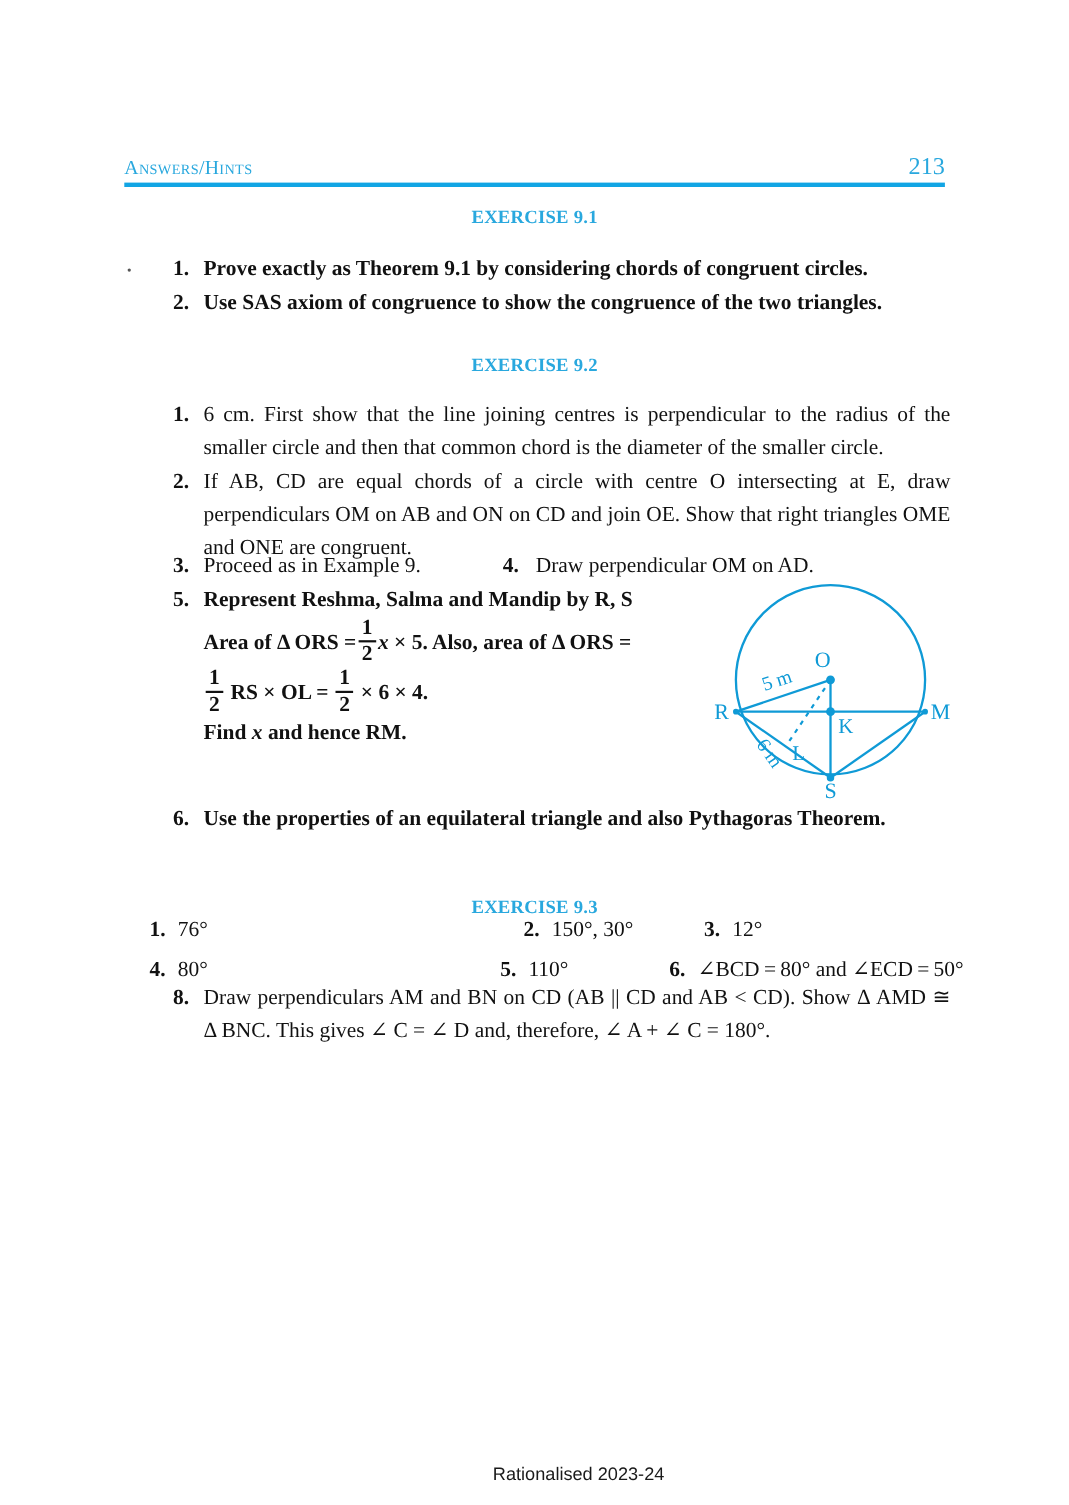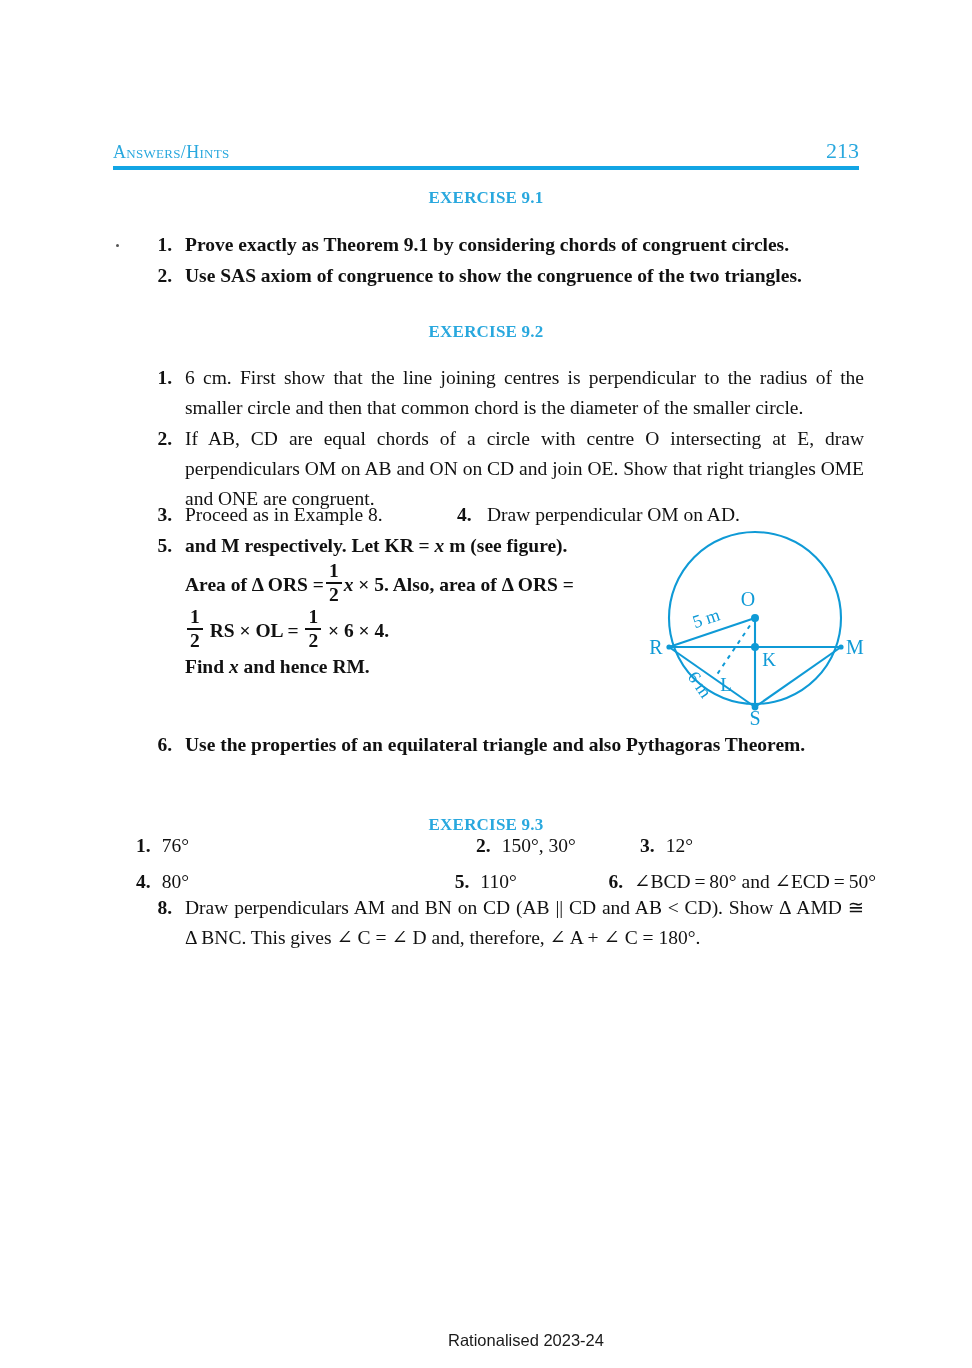--- a/index.html
+++ b/index.html
@@ -218,29 +218,29 @@
     <div class="item-body">6 cm. First show that the line joining centres is perpendicular to the radius of the smaller circle and then that common chord is the diameter of the smaller circle.</div>
   </div>
 
   <div class="item" style="left:132px; top:424px; width:732px;">
     <span class="item-number">2.</span>
     <div class="item-body">If AB, CD are equal chords of a circle with centre O intersecting at E, draw perpendiculars OM on AB and ON on CD and join OE. Show that right triangles OME and ONE are congruent.</div>
   </div>
 
   <div class="pair-row" style="left:132px; top:500px; width:732px; height:30px;">
     <span class="col-num" style="left:0px; width:40px; text-align:right; display:inline-block;">3.</span>
-    <span class="col-txt" style="left:53px;">Proceed as in Example 8.</span>
+    <span class="col-txt" style="left:53px;">Proceed as in Example 9.</span>
     <span class="col-num" style="left:325px;">4.</span>
     <span class="col-txt" style="left:355px;">Draw perpendicular OM on AD.</span>
   </div>
 
   <div class="item" style="left:132px; top:531px; width:470px;">
     <span class="item-number">5.</span>
     <div class="item-body nojust">
-      <div><span>and M respectively. Let KR = </span><span class="ital">x</span><span> m (see figure).</span></div>
+      <div>Represent Reshma, Salma and Mandip by R, S</div>
       <div class="mathline"><span>Area of Δ ORS =</span><span class="frac"><span class="num">1</span><span class="bar"></span><span class="den">2</span></span><span class="ital">x</span><span> × 5. Also, area of Δ ORS =</span></div>
       <div class="mathline"><span class="frac"><span class="num">1</span><span class="bar"></span><span class="den">2</span></span><span> RS × OL = </span><span class="frac"><span class="num">1</span><span class="bar"></span><span class="den">2</span></span><span> × 6 × 4.</span></div>
       <div><span>Find </span><span class="ital">x</span><span> and hence RM.</span></div>
     </div>
   </div>
 
   <div class="figure">
     <svg width="225" height="205" viewBox="0 0 225 205" xmlns="http://www.w3.org/2000/svg">
       <g stroke="#0f9ad6" fill="none" stroke-width="2.1">
         <circle cx="110" cy="94" r="86"></circle>

